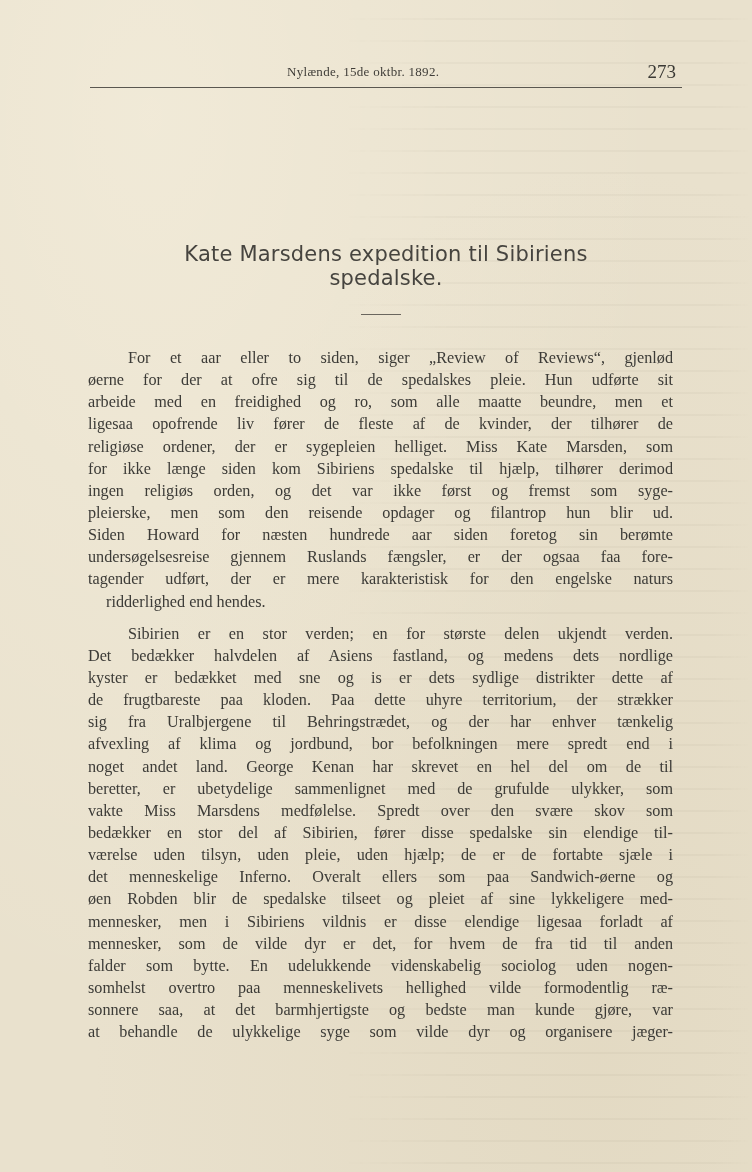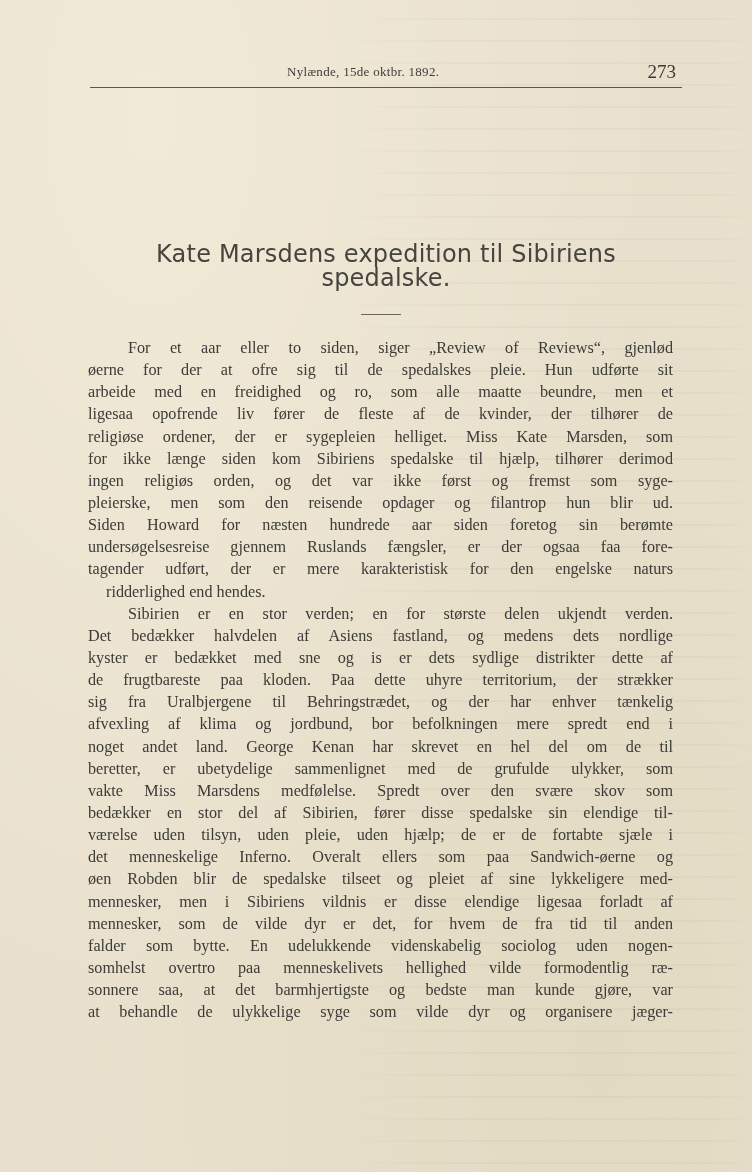--- a/index.html
+++ b/index.html
@@ -54,21 +54,21 @@
     height: 0;
     border-top: 1.2px solid #5a5750;
   }
   .title {
     position: absolute;
     left: 90px;
     top: 242px;
     width: 592px;
     text-align: center;
     font-family: "DejaVu Sans", "Liberation Sans", sans-serif;
-    font-size: 24px;
+    font-size: 21px;
     line-height: 24px;
     color: #46443f;
     letter-spacing: 0.2px;
   }
   .title-rule {
     position: absolute;
     left: 361px;
     top: 314px;
     width: 40px;
     border-top: 1px solid #6a665e;
@@ -87,20 +87,21 @@
     text-align: justify;
     text-align-last: justify;
     white-space: nowrap;
     height: 22.15px;
   }
   .line.last {
     text-align-last: left;
   }
   .line.indent {
     padding-left: 40px;
+    margin-top: 10px;
   }
   .line-inner {
     display: block;
     white-space: normal;
     text-align: justify;
     text-align-last: justify;
   }
   .line.last .line-inner {
     text-align-last: left;
     margin-left: 18px;

